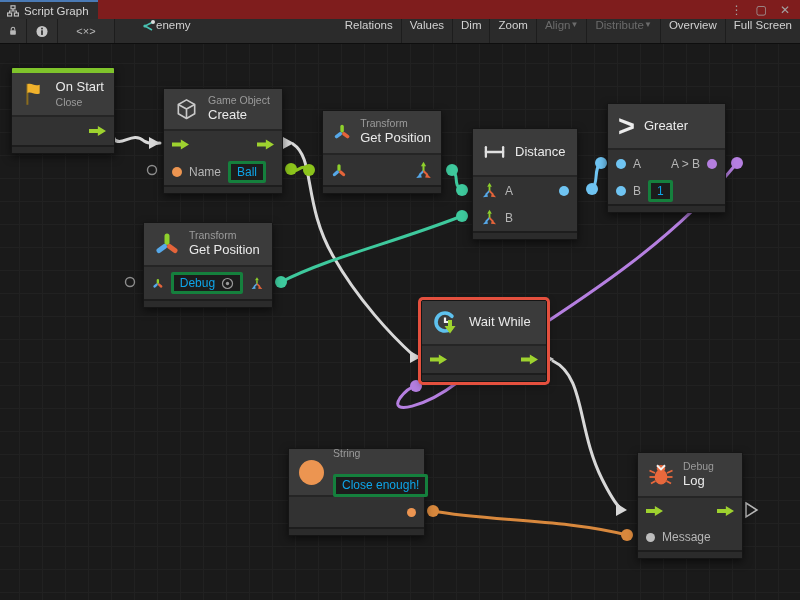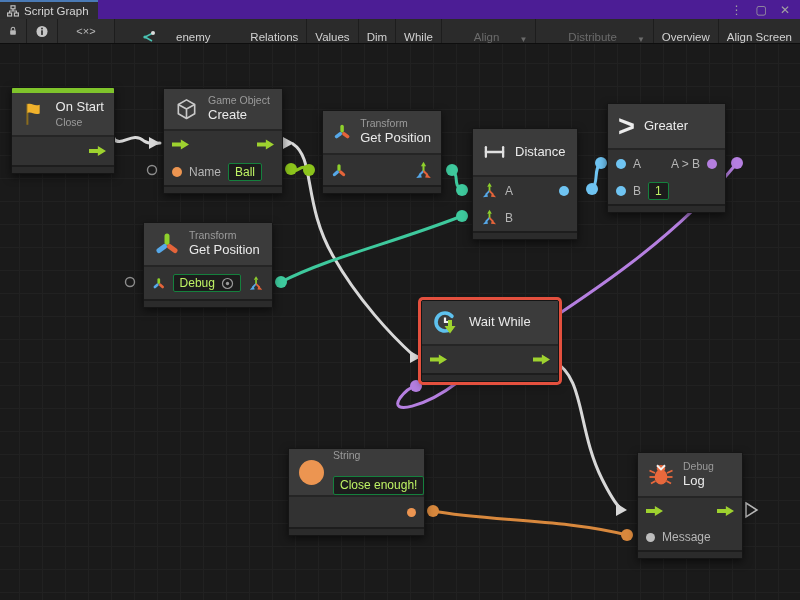--- a/index.html
+++ b/index.html
@@ -1,34 +1,34 @@
 <!DOCTYPE html>
 <html style="--flow-green: #9ed22f; --event-green: #7fc42b; --wire-white: #d8d8d8; --teal: #3ec99d; --lime: #8cc41c; --blue: #6fc4f2; --purple: #b57fe0; --orange: #ec9551; --wire-orange: #d8883d; --gray-dot: #bdbdbd; --selection-red: #e4503e; --tab-accent-blue: #4a7ab5;"><head>
 <meta charset="utf-8">
 <style>
   html,body{margin:0;padding:0;background:#111;}
   *{box-sizing:border-box;font-family:"Liberation Sans",sans-serif;}
   .window{position:relative;width:800px;height:600px;background:#191919;overflow:hidden;}
 
   
-  .tabbar{height:19px;background:#4c1d95;display:flex;align-items:stretch;}
+  .tabbar{height:19px;background:#7f1d1d;display:flex;align-items:stretch;}
   .tab{display:flex;align-items:center;gap:5px;padding:0 9px 0 7px;background:#2d2d2d;
        border-top:2px solid var(--tab-accent-blue);color:#d6d6d6;font-size:11.5px;}
   .win-controls{margin-left:auto;display:flex;align-items:center;gap:13px;padding-right:10px;
        color:#a2a2a2;font-size:12px;}
   .win-controls span{cursor:default;line-height:1;}
 
   
   .toolbar{height:25px;background:#2b2b2b;display:flex;align-items:stretch;
        font-size:11.5px;color:#d2d2d2;border-bottom:1px solid #0e0e0e;}
   .tseg{display:flex;align-items:center;justify-content:center;border-right:1px solid #1d1d1d;
        padding:0 9px;background:#2f2f2f;}
-  .tbtn{display:flex;align-items:flex-end;gap:20px;justify-content:center;border-right:1px solid #1d1d1d;
+  .tbtn{display:flex;align-items:flex-start;gap:0;justify-content:center;border-right:1px solid #1d1d1d;
        padding:0 8px;white-space:nowrap;}
-  .tbtn.disabled{color:#6b6b6b;margin-left:24px;}
+  .tbtn.disabled{color:#6b6b6b;}
   .caret{font-size:8px;position:relative;top:1px;}
   .spacer{flex:0 0 18px;border-right:none;}
   .zoom-wrap{display:flex;align-items:center;gap:8px;padding:0 10px;}
   .slider{position:relative;width:76px;height:2px;background:#666;}
   .slider .handle{position:absolute;right:0;top:-4px;width:10px;height:10px;border-radius:50%;background:#9a9a9a;}
   .right-group{margin-left:auto;display:flex;align-items:stretch;}
 
   
   .canvas{position:absolute;left:0;top:44px;width:800px;height:556px;background:#1a1a1a;
      background-image:linear-gradient(#212121 1px,transparent 1px),
@@ -52,22 +52,22 @@
   .n-titles{display:flex;flex-direction:column;justify-content:center;line-height:1.25;}
   .n-title{font-size:13px;color:#eaeaea;white-space:nowrap;}
   .n-sub{font-size:10.5px;color:#9b9b9b;white-space:nowrap;}
   .n-row{display:flex;align-items:center;gap:7px;padding:0 8px;}
   .n-footer{height:8px;background:#2b2b2b;border-top:2px solid #1d1d1d;}
   .grow{flex:1;}
   .dot{width:10px;height:10px;border-radius:50%;flex:0 0 auto;}
   .plabel{font-size:12px;color:#b6b6b6;white-space:nowrap;}
   .flow-arrow{width:17px;height:12px;background:var(--flow-green);flex:0 0 auto;
      clip-path:polygon(0 34%,52% 34%,52% 8%,100% 50%,52% 92%,52% 66%,0 66%);}
-  .field{background:#1c1c1c;border:1px solid #15803d;border-radius:2px;padding:1px 6px;
-     font-size:12px;color:#bef264;white-space:nowrap;display:inline-flex;align-items:center;gap:6px;text-align:center;}
+  .field{background:#1c1c1c;border:3px solid #15803d;border-radius:2px;padding:1px 6px;
+     font-size:12px;color:#0ea5e9;white-space:nowrap;display:inline-flex;align-items:center;gap:6px;text-align:center;}
   .gt-glyph{font-size:29px;font-weight:bold;color:#ededed;line-height:1;}
   .event-strip{height:5px;background:var(--event-green);border-radius:1px 1px 0 0;}
   .string-circle{width:25px;height:25px;border-radius:50%;background:var(--orange);flex:0 0 auto;}
 </style>
 </head>
 <body>
 
 <div class="window">
 
   <div class="tabbar">
@@ -119,35 +119,35 @@
       <div class="tbtn">
           <span>Relations</span>
         </div>
       <div class="tbtn">
           <span>Values</span>
         </div>
       <div class="tbtn">
           <span>Dim</span>
         </div>
       <div class="tbtn">
-          <span>While</span>
+          <span>Zoom</span>
         </div>
       <div class="tbtn disabled">
         <span>Align</span>
           <span class="caret">▼</span>
       </div>
       <div class="tbtn disabled">
         <span>Distribute</span>
           <span class="caret">▼</span>
       </div>
       <div class="tbtn">
           <span>Overview</span>
         </div>
       <div class="tbtn" style="border-right:none">
-          <span>Align Screen</span>
+          <span>Full Screen</span>
         </div>
     </div>
   </div>
 
   <div class="canvas">
 
     <svg class="wires" width="800" height="556" viewBox="0 0 800 556">
 
       <polygon points="105,88 116,94 105,100" fill="#d8d8d8"></polygon>
       <path class="wf" d="M113,94 C121,105 132,86 144,97 C150,101 156,99 160,99"></path>
@@ -183,21 +183,21 @@
 
       <path class="wo" d="M433,467 C485,477 565,475 627,491"></path>
       <circle cx="433" cy="467" r="6" fill="var(--wire-orange)"></circle>
       <circle cx="627" cy="491" r="6" fill="var(--wire-orange)"></circle>
 
       <circle cx="152" cy="126" r="4.5" fill="none" stroke="#8d8d8d" stroke-width="1.4"></circle>
       <circle cx="130" cy="238" r="4.5" fill="none" stroke="#8d8d8d" stroke-width="1.4"></circle>
       <polygon points="746,459 757,466 746,473" fill="none" stroke="#b8b8b8" stroke-width="1.5"></polygon>
     </svg>
 
-    <div class="node" style="left:11px;top:43px;width:104px">
+    <div class="node" style="left:11px;top:23px;width:104px">
       <div class="event-strip"></div>
       <div class="n-header" style="height:44px;gap:10px">
         <svg width="24" height="26" viewBox="0 0 24 26">
           <path d="M5.5,2.5 V24" stroke="#8a6c1e" stroke-width="2"></path>
           <path d="M5.5,3 C10,1 12,5.5 18,3.5 L18,12.5 C12,14.5 10,10 5.5,12 Z" fill="#f0b22c"></path>
         </svg>
         <div class="n-titles">
           <div class="n-title">On Start</div>
           <div class="n-sub">Close</div>
         </div>
@@ -381,21 +381,21 @@
             <line x1="9.5" y1="10" x2="13.6" y2="14" stroke="#e4643a"></line>
           </g>
           <polygon points="6.9,5.2 9.5,0.8 12.1,5.2" fill="#8ed02c"></polygon>
           <polygon points="6.6,12 2.2,17 7.8,16.6" fill="#56a8e8"></polygon>
           <polygon points="12.4,12 16.8,17 11.2,16.6" fill="#e4643a"></polygon>
         </svg>
       </div>
       <div class="n-footer"></div>
     </div>
 
-    <div class="node selected" style="left:421px;top:256px;width:138px">
+    <div class="node selected" style="left:421px;top:256px;width:126px">
       <div class="n-header" style="height:45px">
         <svg width="28" height="28" viewBox="0 0 28 28">
           <circle cx="13" cy="13" r="9" fill="none" stroke="#5ec1ee" stroke-width="3.6" stroke-dasharray="42 15" stroke-dashoffset="-8" stroke-linecap="round"></circle>
           <path d="M13,8.5 V13 H17" fill="none" stroke="#f0f0f0" stroke-width="2.2"></path>
           <rect x="16" y="11" width="4" height="7" fill="#9ed22f"></rect>
           <polygon points="12.5,17 23.5,17 18,24.5" fill="#9ed22f"></polygon>
         </svg>
         <div class="n-titles">
           <div class="n-title">Wait While</div>
         </div>

